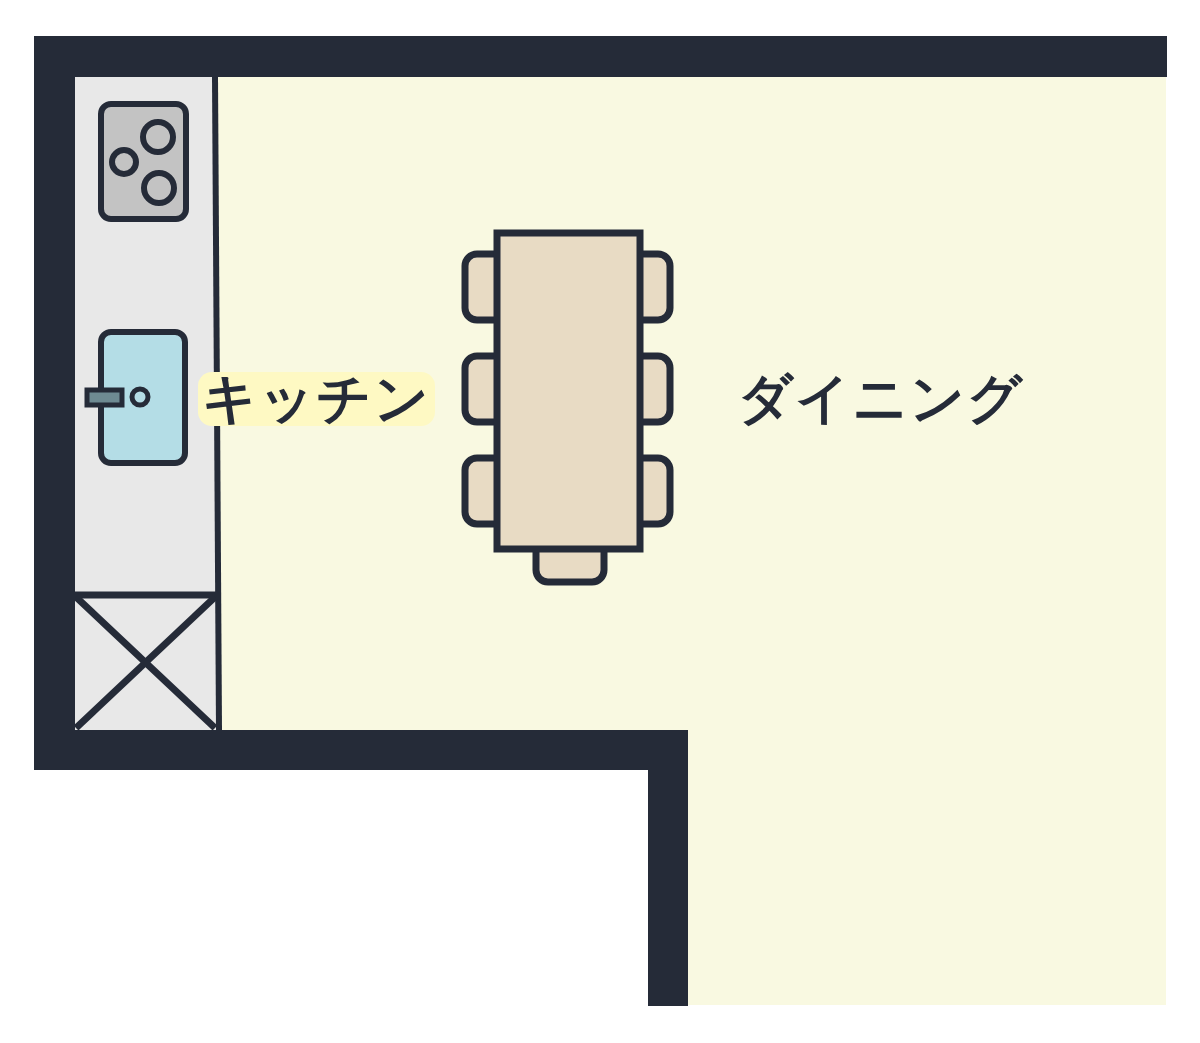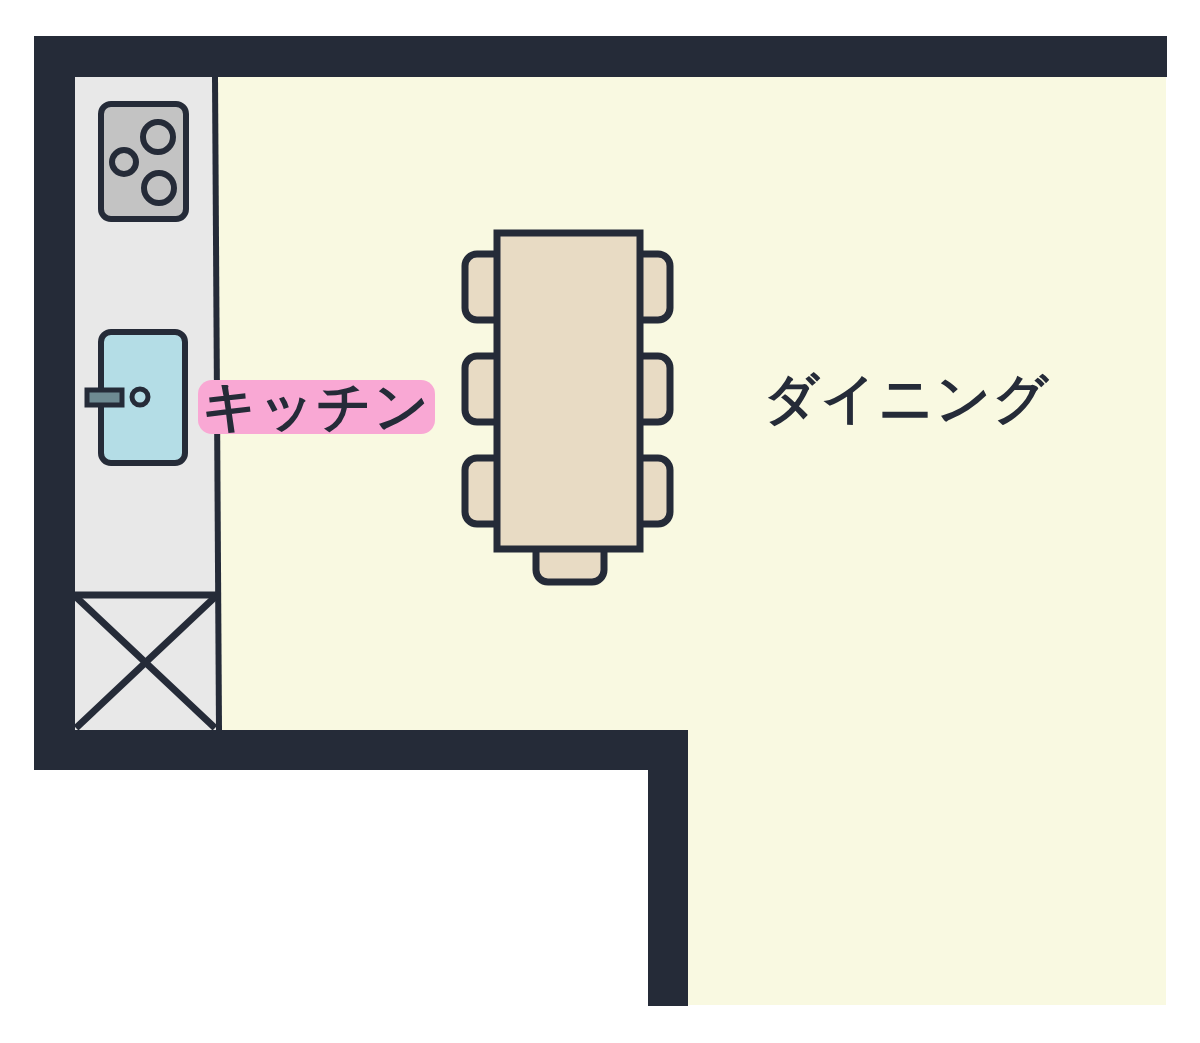--- a/index.html
+++ b/index.html
@@ -8,22 +8,22 @@
   .label {
     position: absolute;
     font-family: "DejaVu Sans", sans-serif;
     font-weight: bold;
     font-size: 54px;
     color: #252b38;
     letter-spacing: 2px;
     line-height: 1;
     white-space: nowrap;
   }
-  #kitchen-label { left: 198px; top: 380px; background: #f9a8d4; padding: 0 4px; border-radius: 14px; }
-  #dining-label { left: 738px; top: 372px; margin-left: 26px; }
+  #kitchen-label { left: 198px; top: 372px; background: #fef9c3; padding: 0 4px; border-radius: 14px; }
+  #dining-label { left: 738px; top: 372px; }
 </style>
 </head>
 <body>
 
 <svg id="plan" width="1200" height="1043" viewBox="0 0 1200 1043">
 
   <polygon fill="#f9f9e1" points="75,77 1166,77 1166,1005 688,1005 688,730 75,730"></polygon>
 
   <rect x="75" y="77" width="141" height="653" fill="#e8e8e8"></rect>
   <line x1="215" y1="77" x2="219" y2="730" stroke="#252b38" stroke-width="6"></line>

